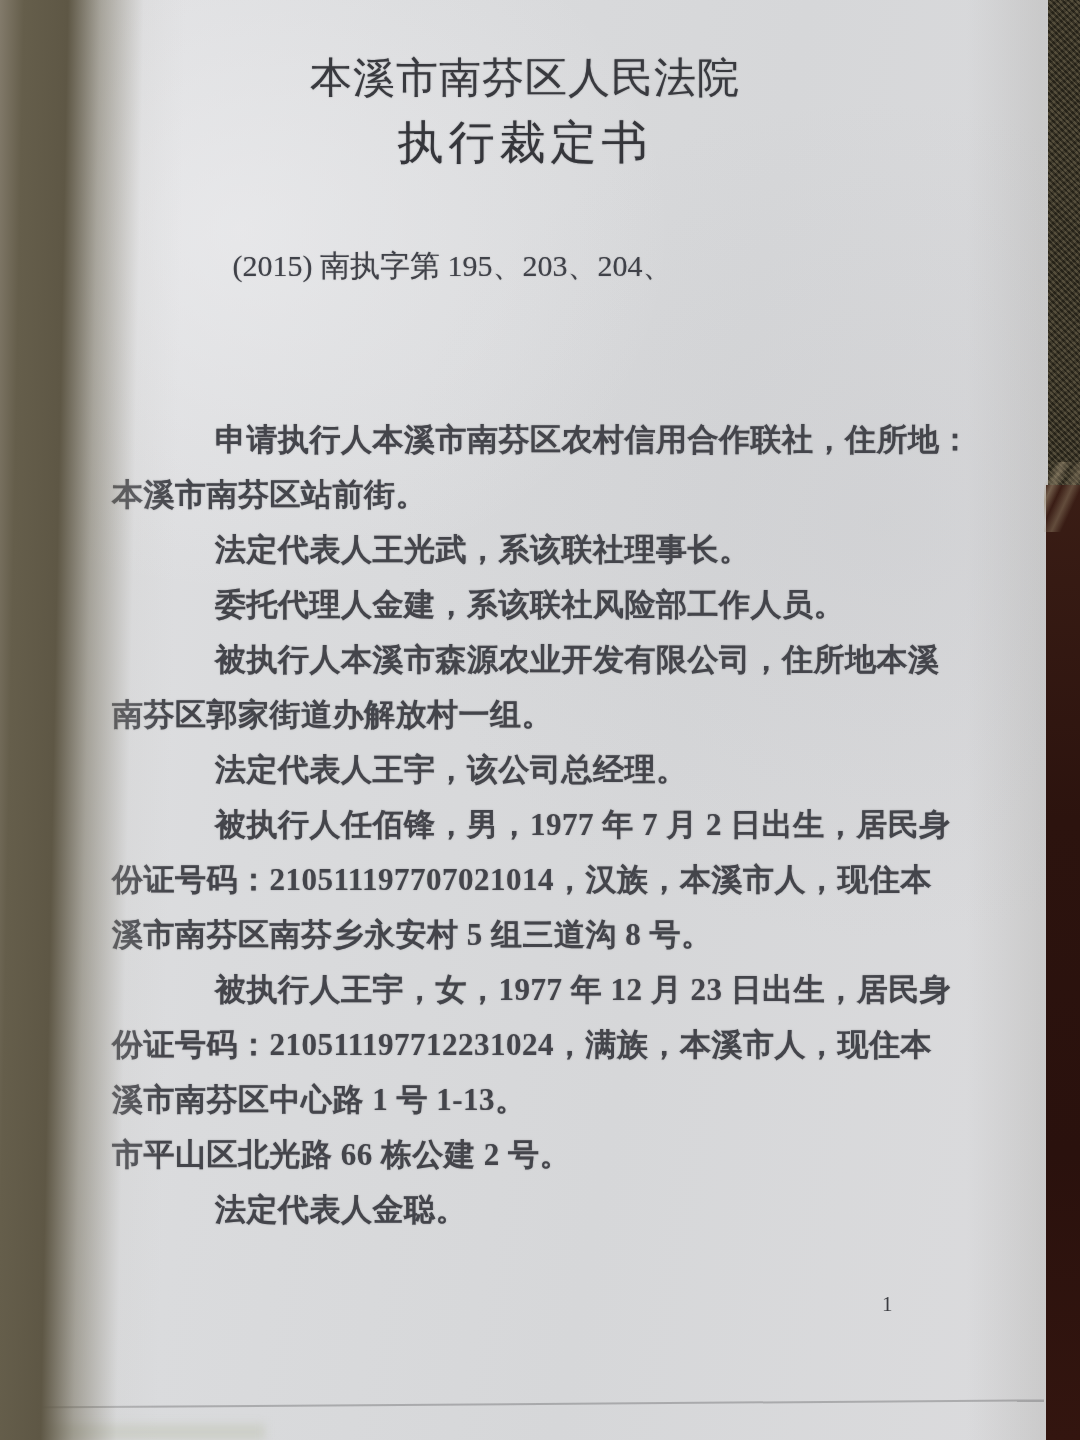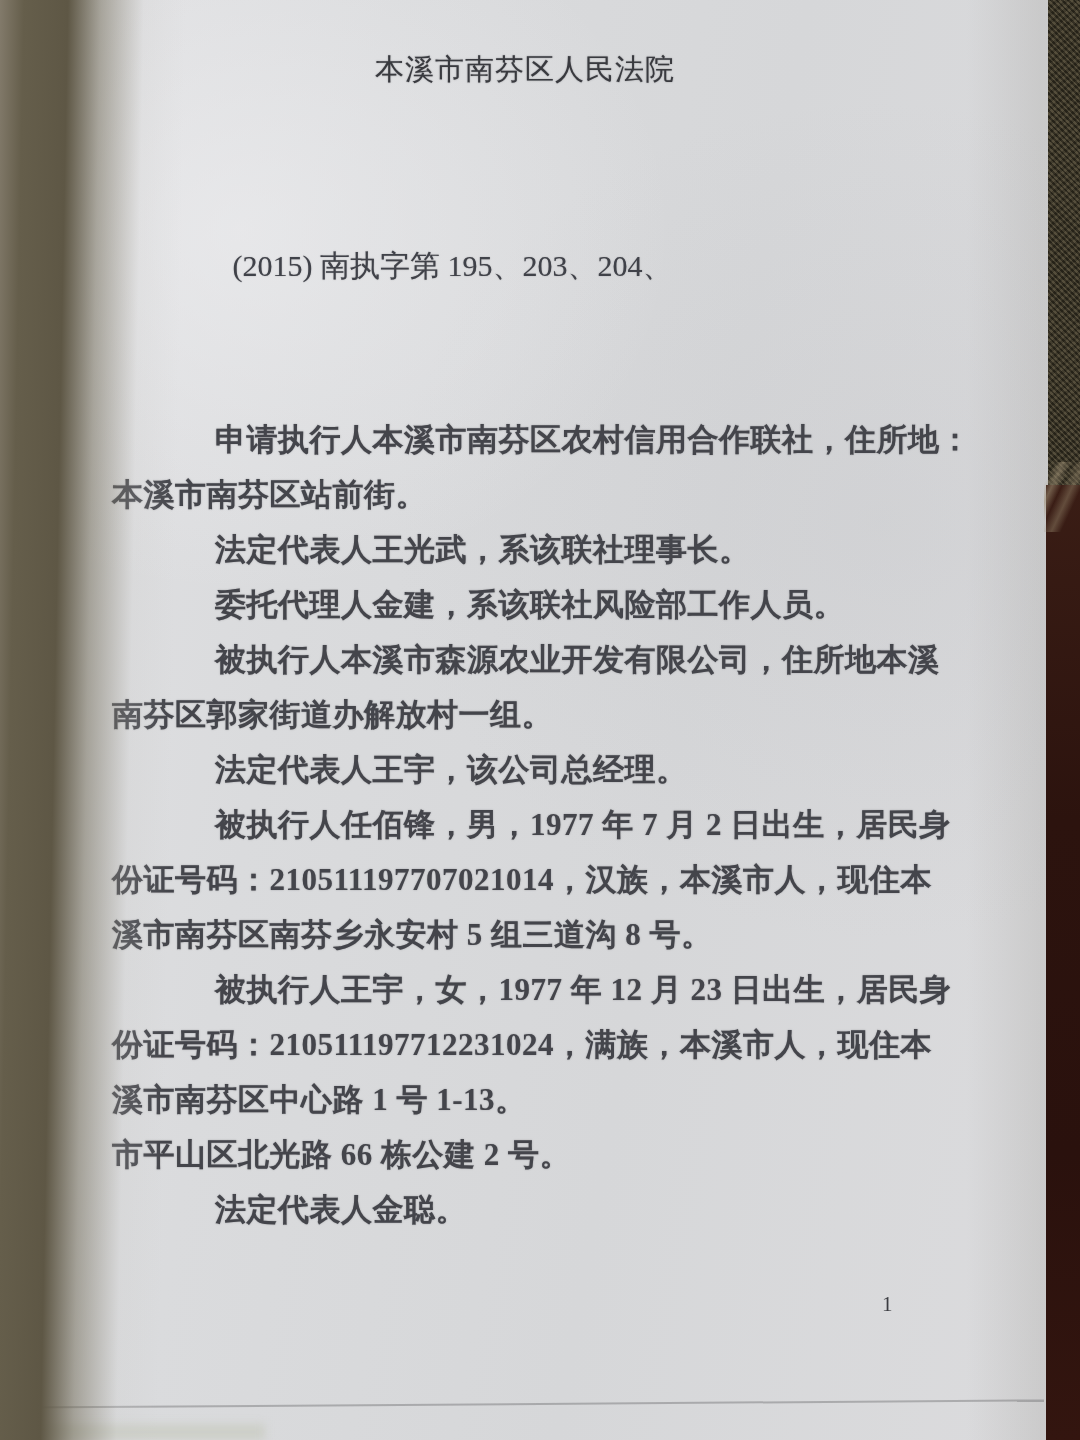--- a/index.html
+++ b/index.html
@@ -39,21 +39,21 @@
     transform:rotate(1.1deg);
     background:linear-gradient(90deg,
       #877f70 0px,#655e4b 28px,#5e5745 72px,
       rgba(118,112,94,0.55) 105px, rgba(200,199,196,0.18) 148px,
       rgba(216,217,219,0) 190px);
     pointer-events:none;
   }
   
   .court{
     position:absolute;left:0;top:50px;width:1050px;text-align:center;
-    font-size:29px;letter-spacing:1px;color:#393a3f;
+    font-size:42px;letter-spacing:1px;color:#393a3f;
     text-shadow:0 0 1.5px rgba(60,60,66,0.55);
   }
   .doctitle{
     position:absolute;left:0;top:112px;width:1050px;text-align:center;
     font-size:46px;letter-spacing:5px;color:#35363b;
     text-shadow:0 0 1.5px rgba(55,55,60,0.55);
   }
   .caseno{position:absolute;left:0;top:238px;width:1050px;color:#404249;
     font-size:30px;text-shadow:0 0 1.2px rgba(64,64,70,0.5);}
   .case-line{height:55px;line-height:55px;text-align:center;}
@@ -80,20 +80,21 @@
 </style>
 </head>
 <body>
 
 <div id="stage">
 
   <div class="page">
 
     <div class="court">本溪市南芬区人民法院</div>
 
+    <div class="doctitle">执行裁定书</div>
 
     <div class="caseno">
       <div class="case-line l1">(2015) 南执字第 195、203、204、</div>
     </div>
 
     <div class="body-lines">
         <div class="bline indent">申请执行人本溪市南芬区农村信用合作联社，住所地：</div>
         <div class="bline cont">本溪市南芬区站前街。</div>
         <div class="bline indent">法定代表人王光武，系该联社理事长。</div>
         <div class="bline indent">委托代理人金建，系该联社风险部工作人员。</div>

